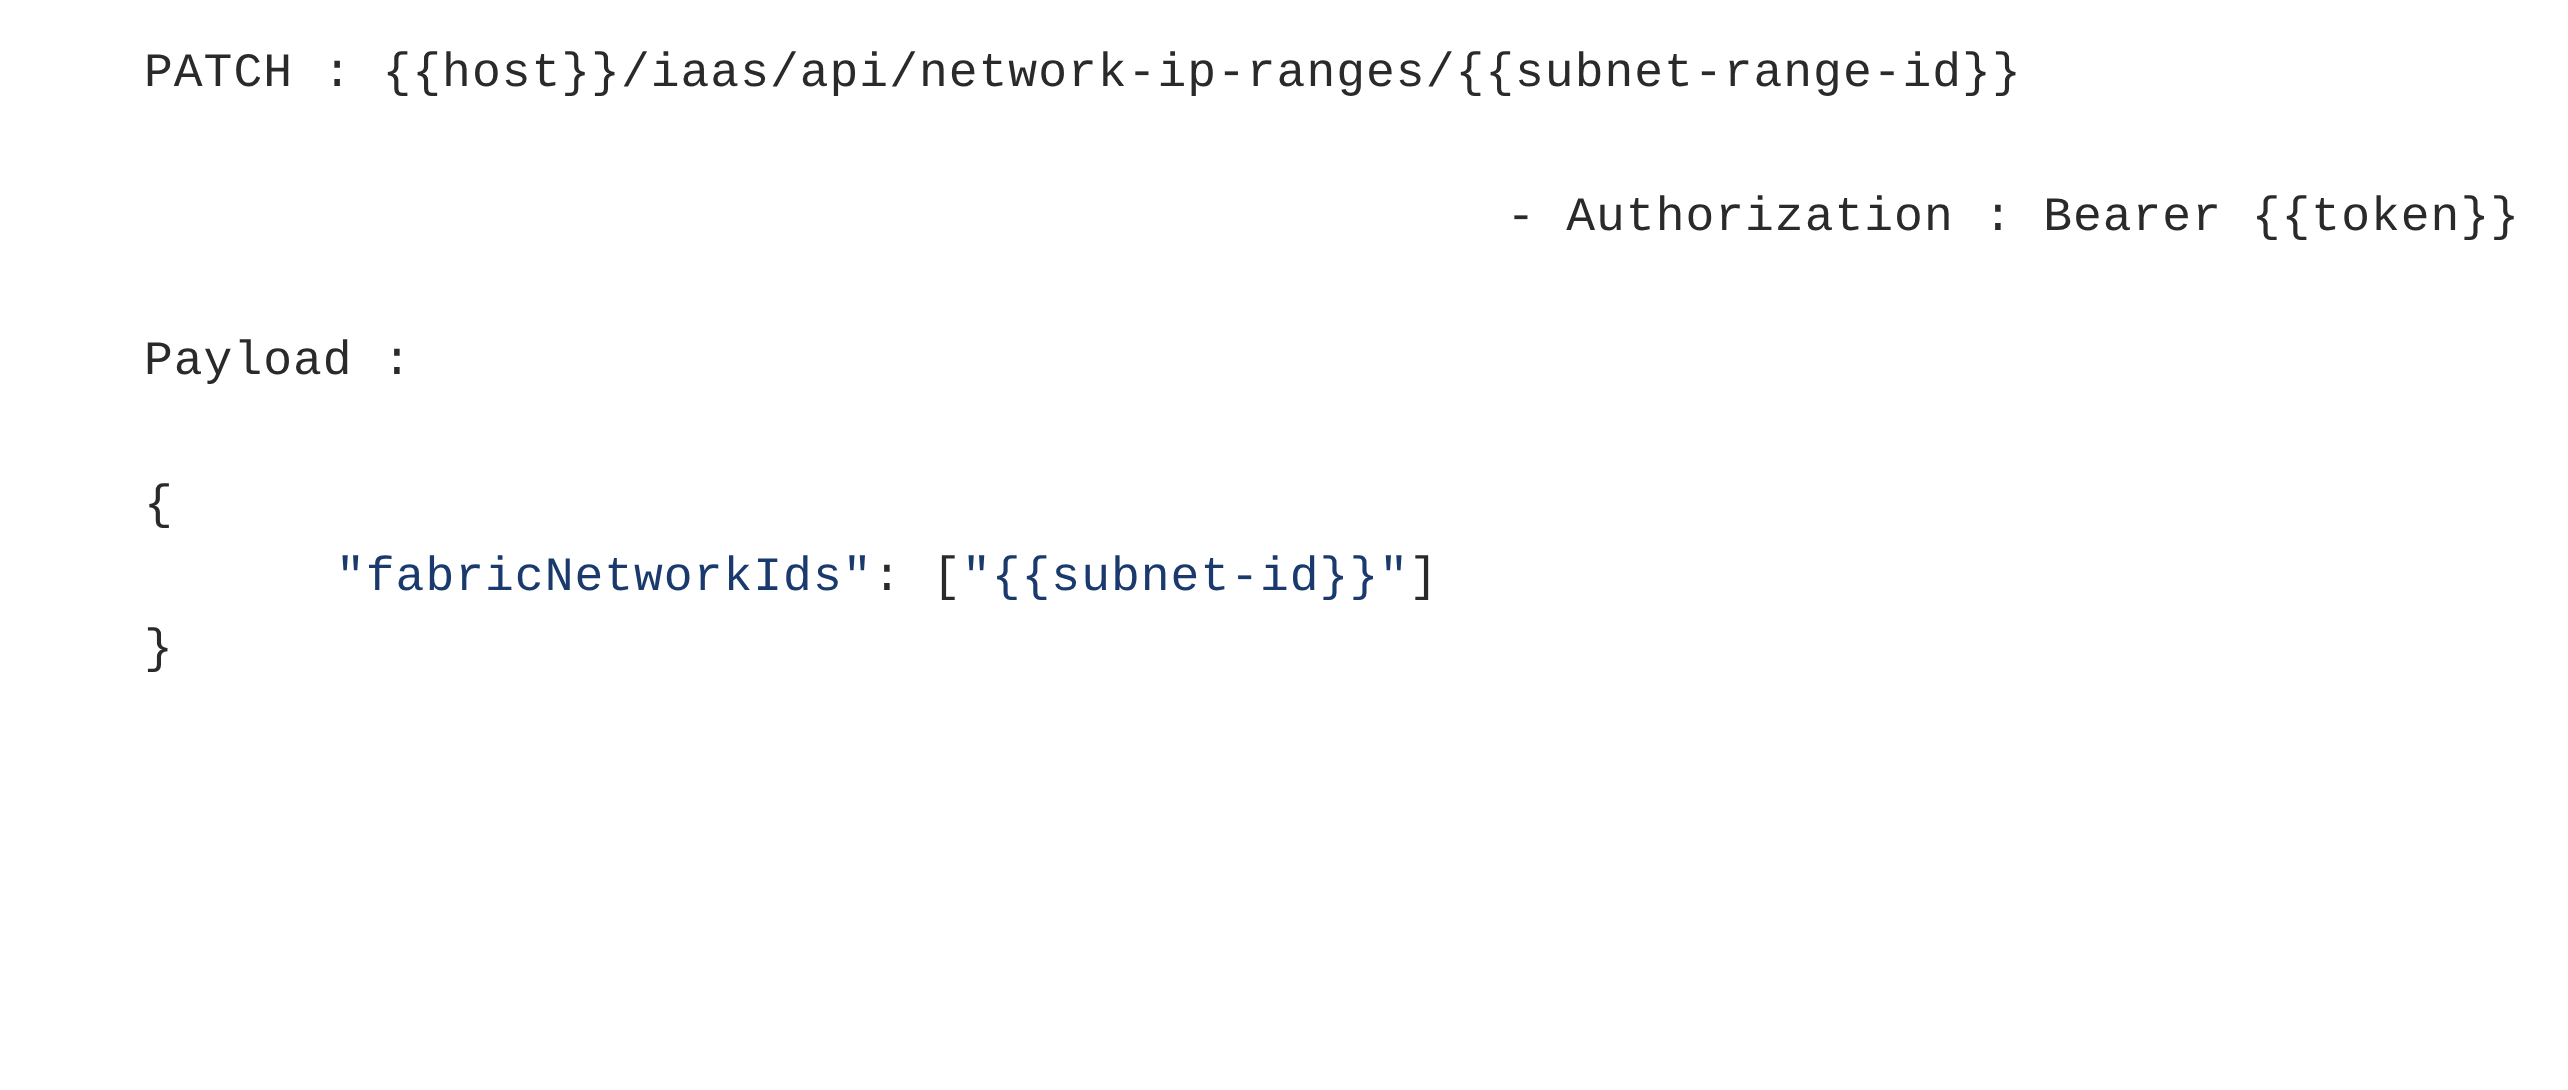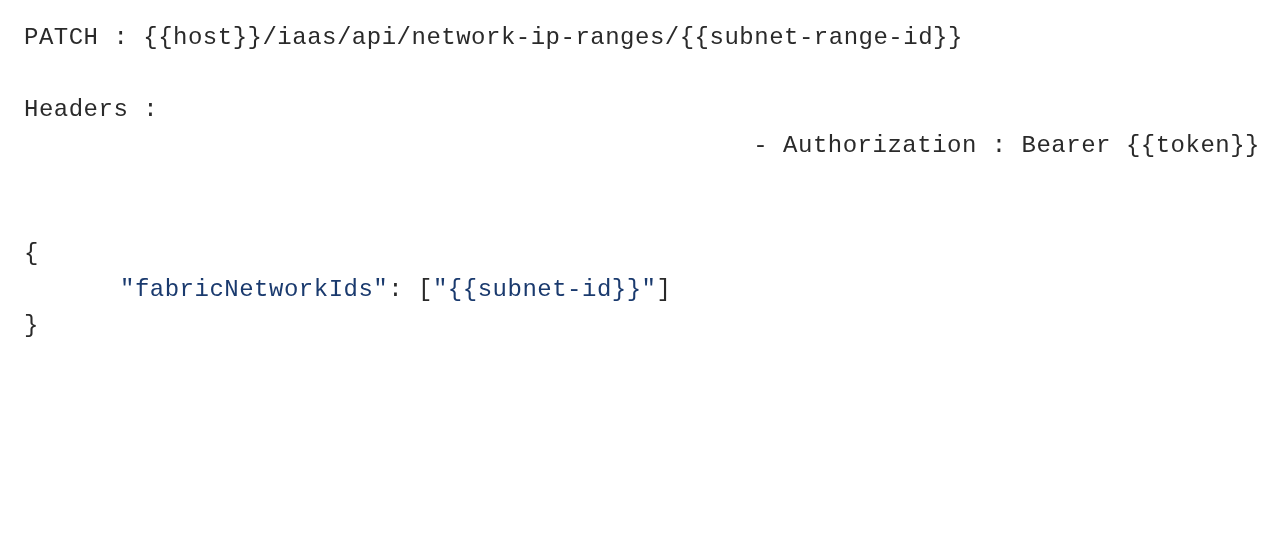--- a/index.html
+++ b/index.html
@@ -7,20 +7,21 @@
       padding: 20px 24px;
       font-family: Consolas, Monaco, 'Courier New', monospace;
       font-size: 24px;
       line-height: 1.5;
       background: #ffffff;
       color: #2a2a2a;
       letter-spacing: 0.5px;
     }
     .line {
       white-space: pre;
+      margin-left: 48px;
     }
     .blank-line {
       height: 36px;
     }
     .mono-block {
       font-family: Consolas, Monaco, 'Courier New', monospace;
     }
     .json-key {
       color: #1a3a6e;
     }
@@ -40,26 +41,26 @@
   </style>
 </head>
 <body>
 
 <div class="mono-block">
 
   <div class="line"><span>PATCH</span><span> : </span><span>{{host}}/iaas/api/network-ip-ranges/{{subnet-range-id}}</span></div>
 
   <div class="blank-line"></div>
 
-  <div class="line">Headers :</div>
 
   <div class="line bullet-line"><span>- </span><span>Authorization</span><span> : </span><span>Bearer {{token}}</span></div>
 
   <div class="blank-line"></div>
 
+  <div class="line">Payload :</div>
 
   <div class="blank-line"></div>
 
   <div class="line"><span class="json-brace">{</span></div>
 
   <div class="line indent2"><span class="json-key">"fabricNetworkIds"</span><span class="json-brace">: </span><span class="json-brace">[</span><span class="json-string">"{{subnet-id}}"</span><span class="json-brace">]</span></div>
 
   <div class="line"><span class="json-brace">}</span></div>
 
 </div>

